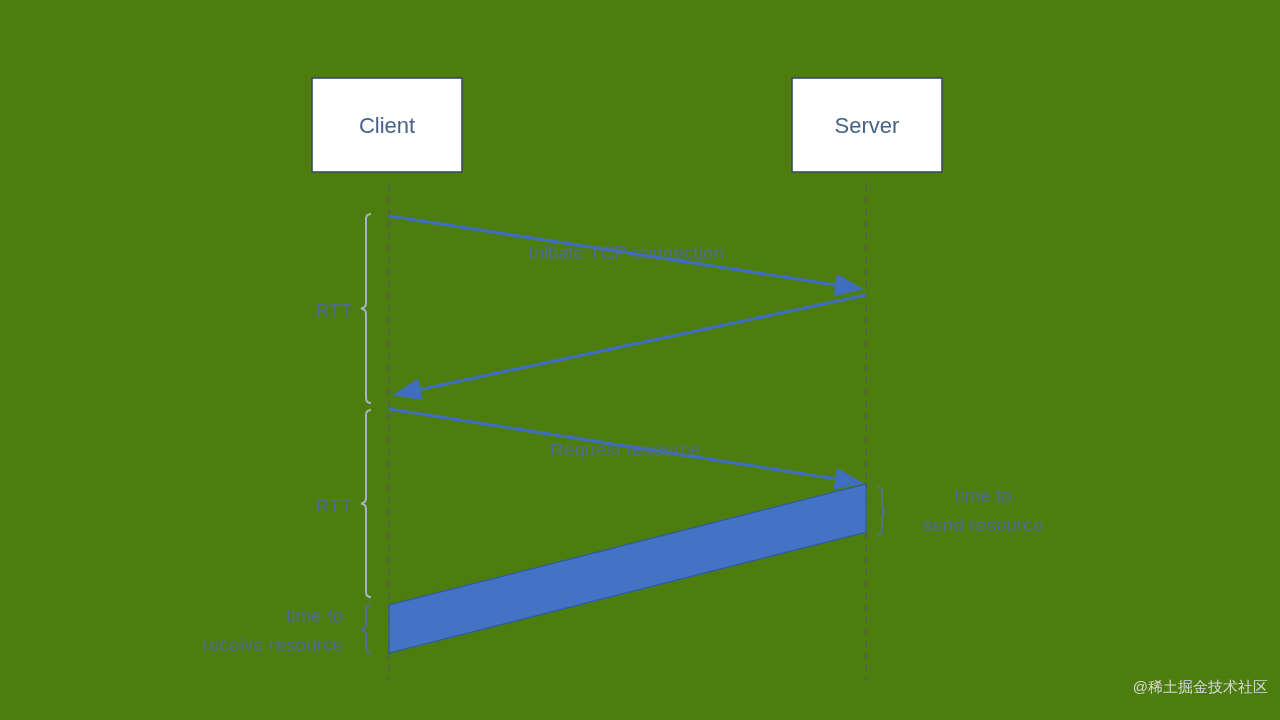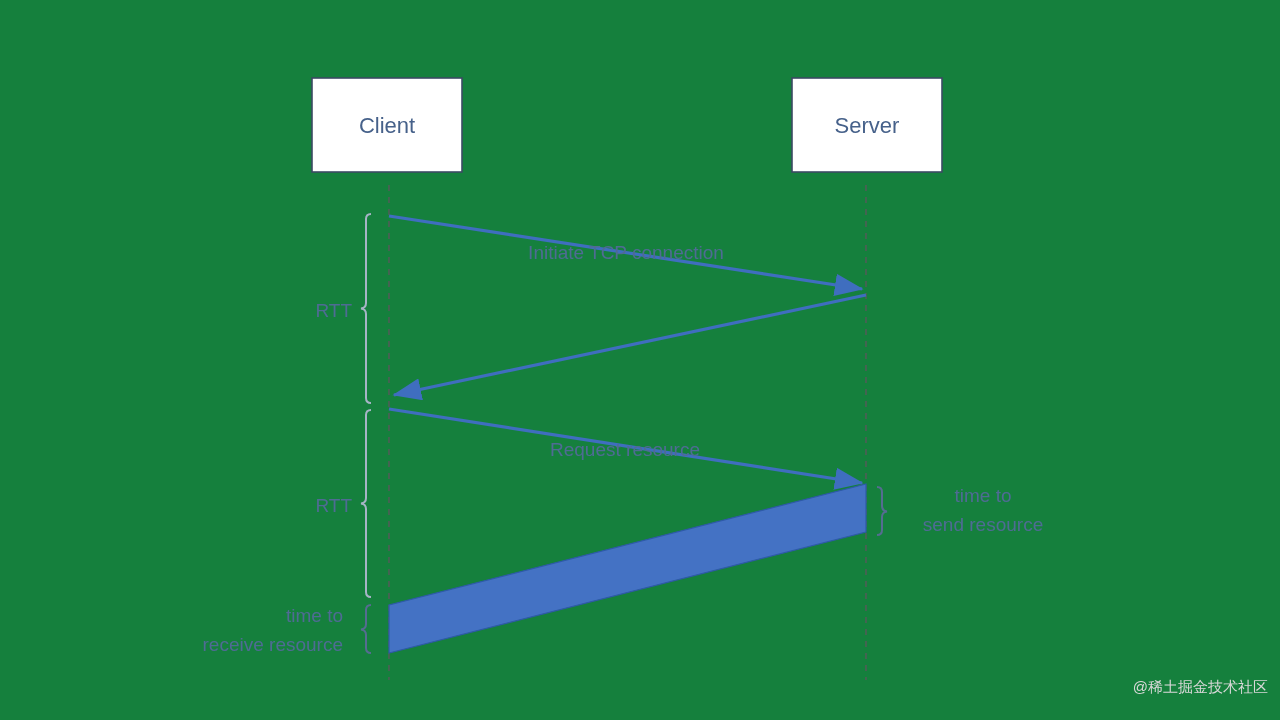--- a/index.html
+++ b/index.html
@@ -7,21 +7,21 @@
     padding: 0;
     background: #ffffff;
   }
   body {
     font-family: "Liberation Sans", sans-serif;
   }
   #canvas {
     position: relative;
     width: 1280px;
     height: 720px;
-    background: #15803d;
+    background: #4d7c0f;
     overflow: hidden;
   }
   #diagram-svg {
     position: absolute;
     left: 0;
     top: 0;
     width: 1280px;
     height: 720px;
   }
   .node-label {

